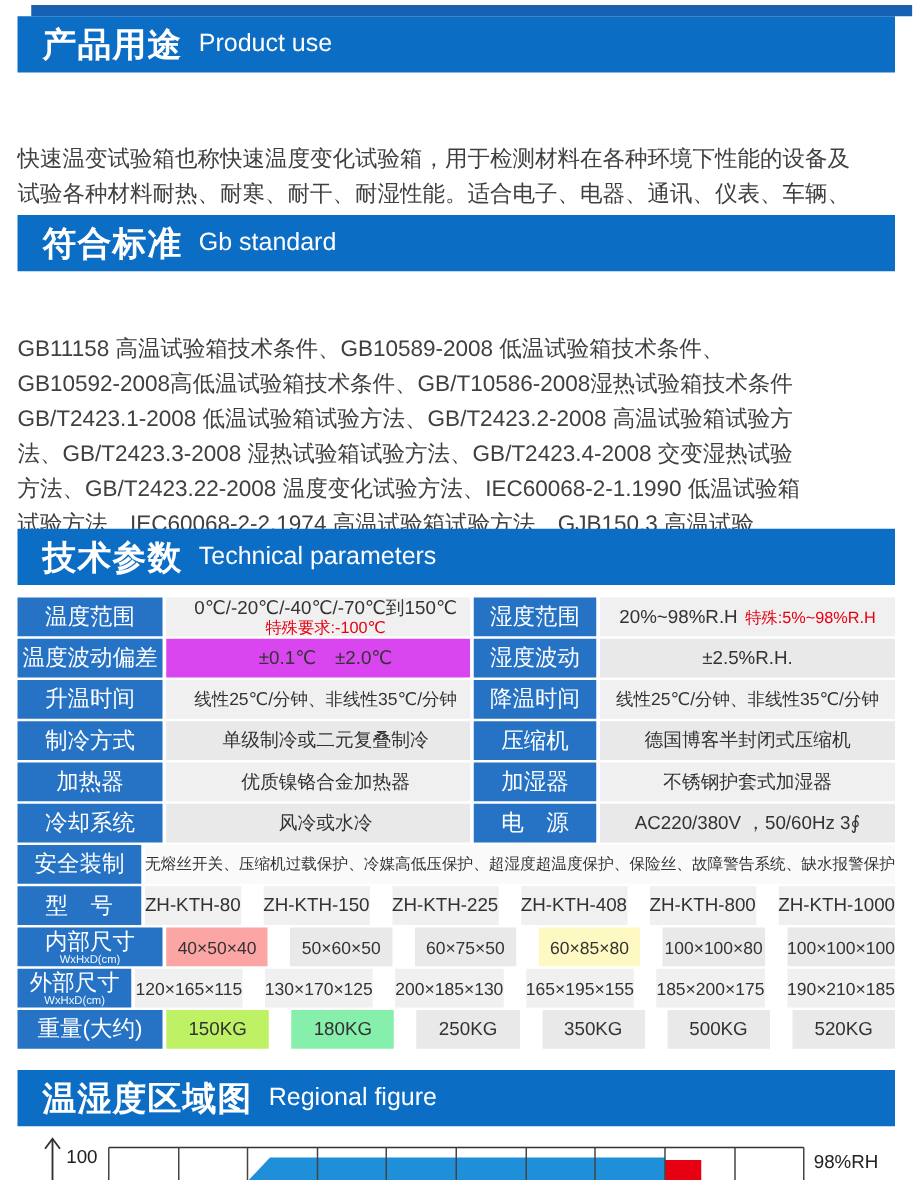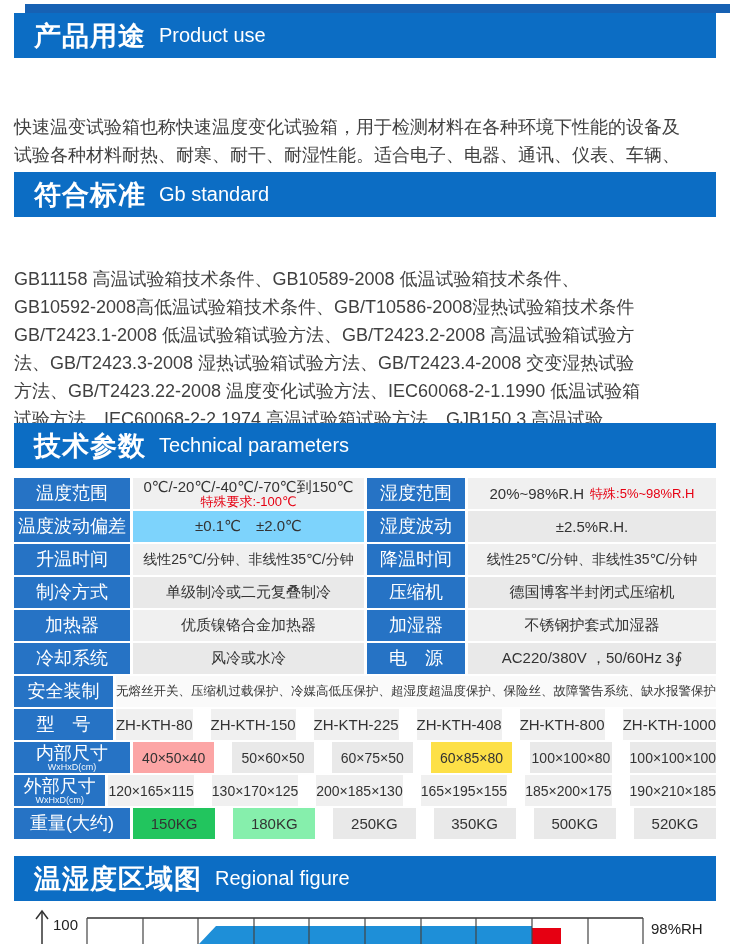--- a/index.html
+++ b/index.html
@@ -12,21 +12,21 @@
   .h-en{font-size:20px;margin-left:13px;font-weight:normal;}
   .para{position:absolute;left:14px;width:702px;font-size:18px;line-height:28px;color:#404040;
         white-space:pre-line;margin-top:47px;}
   .tech-table{position:absolute;top:478px;left:14px;width:702px;}
   .trow{display:flex;height:31px;margin-bottom:2px;}
   .tl{background:#2673c5;color:#fff;display:flex;align-items:center;justify-content:center;
       font-size:18px;flex-direction:column;line-height:19px;}
   .tv{background:#f0f0f0;color:#333;display:flex;align-items:center;justify-content:center;
       font-size:14px;text-align:center;white-space:nowrap;}
   .c-l1{width:116px;margin-right:3px;}
-  .c-v1{width:231px;margin-right:3px;}
+  .c-v1{width:231px;margin-right:3px;padding-left:12px;}
   .c-l2{width:98px;margin-right:3px;}
   .c-v2{flex:1;}
   .c-wide{flex:1;background:#fafafa;font-size:12.5px;}
   .c-six{flex:1;margin-right:18px;font-size:14px;}
   .c-six:last-child{margin-right:0;}
   .stack{flex-direction:column;line-height:15px;font-size:15px;}
   .inline-red{display:flex;gap:6px;}
   .red{color:#e60012;font-size:13px;}
   .sub{font-size:9px;line-height:9px;opacity:.95;}
   .chart-wrap{position:absolute;top:905px;left:0;width:730px;height:39px;}
@@ -76,21 +76,21 @@
       <div class="tv c-v2">
         <span class="inline-red">
           <span style="font-size:15px;">20%~98%R.H</span>
           <span class="red">特殊:5%~98%R.H</span>
         </span>
       </div>
     </div>
 
     <div class="trow">
       <div class="tl c-l1">温度波动偏差</div>
-      <div class="tv c-v1" style="background:#7dd3fc;font-size:15px;">±0.1℃　±2.0℃</div>
+      <div class="tv c-v1" style="background:#d946ef;font-size:15px;">±0.1℃　±2.0℃</div>
       <div class="tl c-l2">湿度波动</div>
       <div class="tv c-v2" style="background:#e9e9e9;font-size:15px;">±2.5%R.H.</div>
     </div>
 
     <div class="trow">
       <div class="tl c-l1">升温时间</div>
       <div class="tv c-v1">线性25℃/分钟、非线性35℃/分钟</div>
       <div class="tl c-l2">降温时间</div>
       <div class="tv c-v2">线性25℃/分钟、非线性35℃/分钟</div>
     </div>
@@ -132,41 +132,41 @@
     </div>
 
     <div class="trow">
       <div class="tl c-l1">
         <span>内部尺寸</span>
         <span class="sub">WxHxD(cm)</span>
       </div>
       <div class="tv c-six" style="background:#fca5a5;">40×50×40</div>
       <div class="tv c-six" style="background:#e9e9e9;">50×60×50</div>
       <div class="tv c-six" style="background:#e9e9e9;">60×75×50</div>
-      <div class="tv c-six" style="background:#fde047;text-align:center;">60×85×80</div>
+      <div class="tv c-six" style="background:#fef9c3;text-align:center;">60×85×80</div>
       <div class="tv c-six" style="background:#e9e9e9;">100×100×80</div>
       <div class="tv c-six" style="background:#e9e9e9;">100×100×100</div>
     </div>
 
     <div class="trow">
       <div class="tl c-l1">
         <span>外部尺寸</span>
         <span class="sub">WxHxD(cm)</span>
       </div>
       <div class="tv c-six">120×165×115</div>
       <div class="tv c-six">130×170×125</div>
       <div class="tv c-six">200×185×130</div>
       <div class="tv c-six">165×195×155</div>
       <div class="tv c-six">185×200×175</div>
       <div class="tv c-six">190×210×185</div>
     </div>
 
     <div class="trow">
       <div class="tl c-l1">重量(大约)</div>
-      <div class="tv c-six" style="background:#22c55e;font-size:15px;">150KG</div>
+      <div class="tv c-six" style="background:#bef264;font-size:15px;">150KG</div>
       <div class="tv c-six" style="background:#86efac;font-size:15px;">180KG</div>
       <div class="tv c-six" style="background:#e9e9e9;font-size:15px;">250KG</div>
       <div class="tv c-six" style="background:#e9e9e9;font-size:15px;">350KG</div>
       <div class="tv c-six" style="background:#e9e9e9;font-size:15px;">500KG</div>
       <div class="tv c-six" style="background:#e9e9e9;font-size:15px;">520KG</div>
     </div>
 
   </div>
 
   <div class="sec-header" style="top:856px;">

